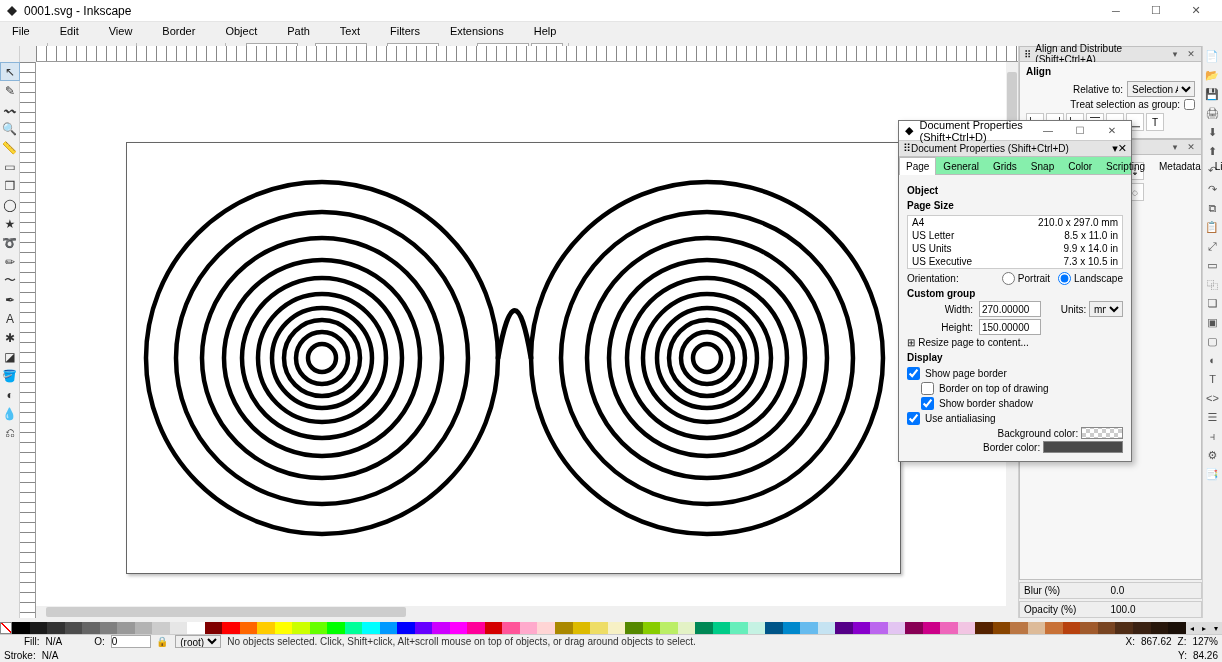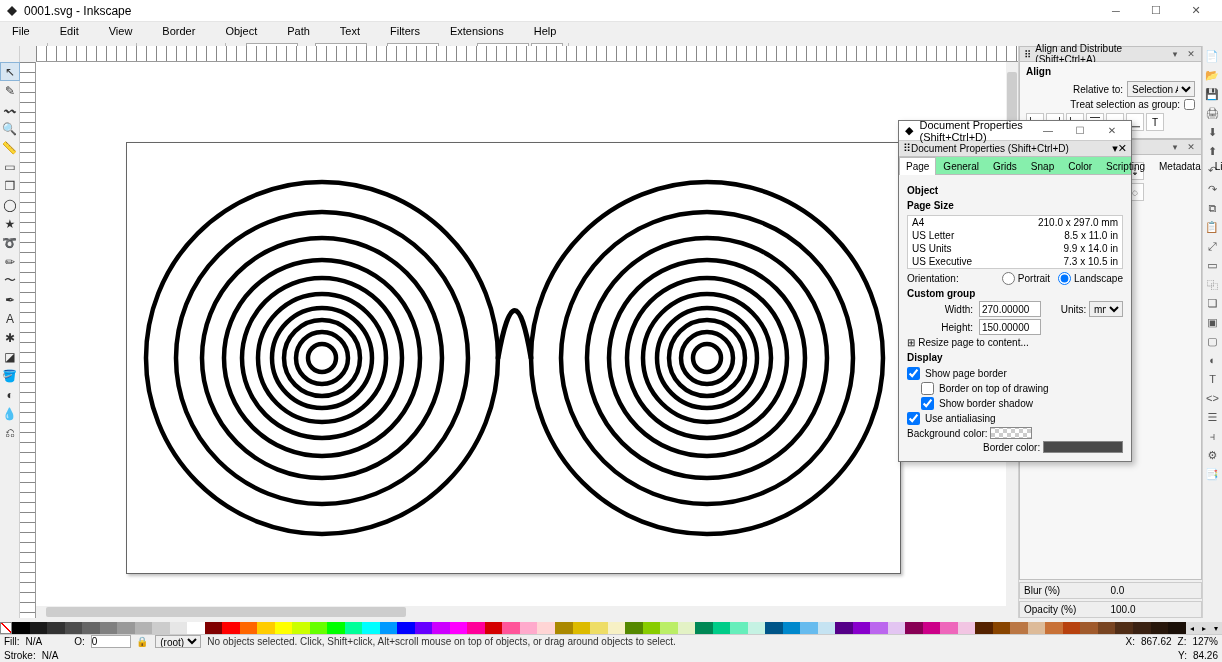--- a/index.html
+++ b/index.html
@@ -75,21 +75,21 @@
 
   
   .palette { position: absolute; left: 0; right: 0; bottom: 28px; height: 12px; display: flex; }
   .palette .nofill { width: 12px; height: 12px; background: #fff; border: 1px solid #888; position: relative; }
   .palette .nofill::after { content: ""; position: absolute; left: 0; top: 0; right: 0; bottom: 0; background: linear-gradient(to top right, transparent 45%, red 45% 55%, transparent 55%); }
   .palette .sw { flex: 1; height: 12px; }
   .palette-scroll { width: 12px; height: 12px; background: #ddd; display: flex; align-items: center; justify-content: center; font-size: 8px; }
 
   
   .statusbar { position: absolute; left: 0; right: 0; bottom: 0; height: 28px; display: flex; flex-direction: column; background: #f0f0f0; border-top: 1px solid #ccc; font-size: 10px; }
-  .statusbar .row1 { height: 14px; display: flex; align-items: center; padding: 0 4px; gap: 6px; }
+  .statusbar .row1 { height: 14px; display: flex; align-items: center; padding: 0 4px; gap: 6px; margin-left: 20px; }
   .statusbar .row2 { height: 14px; display: flex; align-items: center; padding: 0 4px; gap: 6px; }
   .statusbar input.num { width: 40px; height: 13px; font-size: 10px; border: 1px solid #aaa; }
   .statusbar select { height: 13px; font-size: 10px; border: 1px solid #aaa; }
   .statusbar .msg { flex: 1; color: #333; }
 </style>
 </head>
 <body>
 
 <div class="titlebar">
   <span class="icon">
@@ -397,21 +397,21 @@
         <span>Border on top of drawing</span>
       </div>
     <div class="chk">
         <input type="checkbox" checked="" style="">
         <span>Show border shadow</span>
       </div>
     <div class="chk" style="margin-left:0">
         <input type="checkbox" checked="" style="">
         <span>Use antialiasing</span>
       </div>
-    <div class="kv" style="justify-content:flex-start"><span>Background color:</span>&nbsp;<span class="swatch-bg"></span></div>
+    <div class="kv" style="justify-content:flex-end"><span>Background color:</span>&nbsp;<span class="swatch-bg"></span></div>
     <div class="kv" style="justify-content:flex-end"><span>Border color:</span>&nbsp;<span class="swatch-border"></span></div>
   </div>
 </div>
 
 <div class="palette">
   <div class="nofill"></div>
   <div id="palette-swatches" style="display:flex;flex:1">
       <div class="sw" style="background: rgb(0, 0, 0);"></div>
       <div class="sw" style="background: rgb(26, 26, 26);"></div>
       <div class="sw" style="background: rgb(51, 51, 51);"></div>

